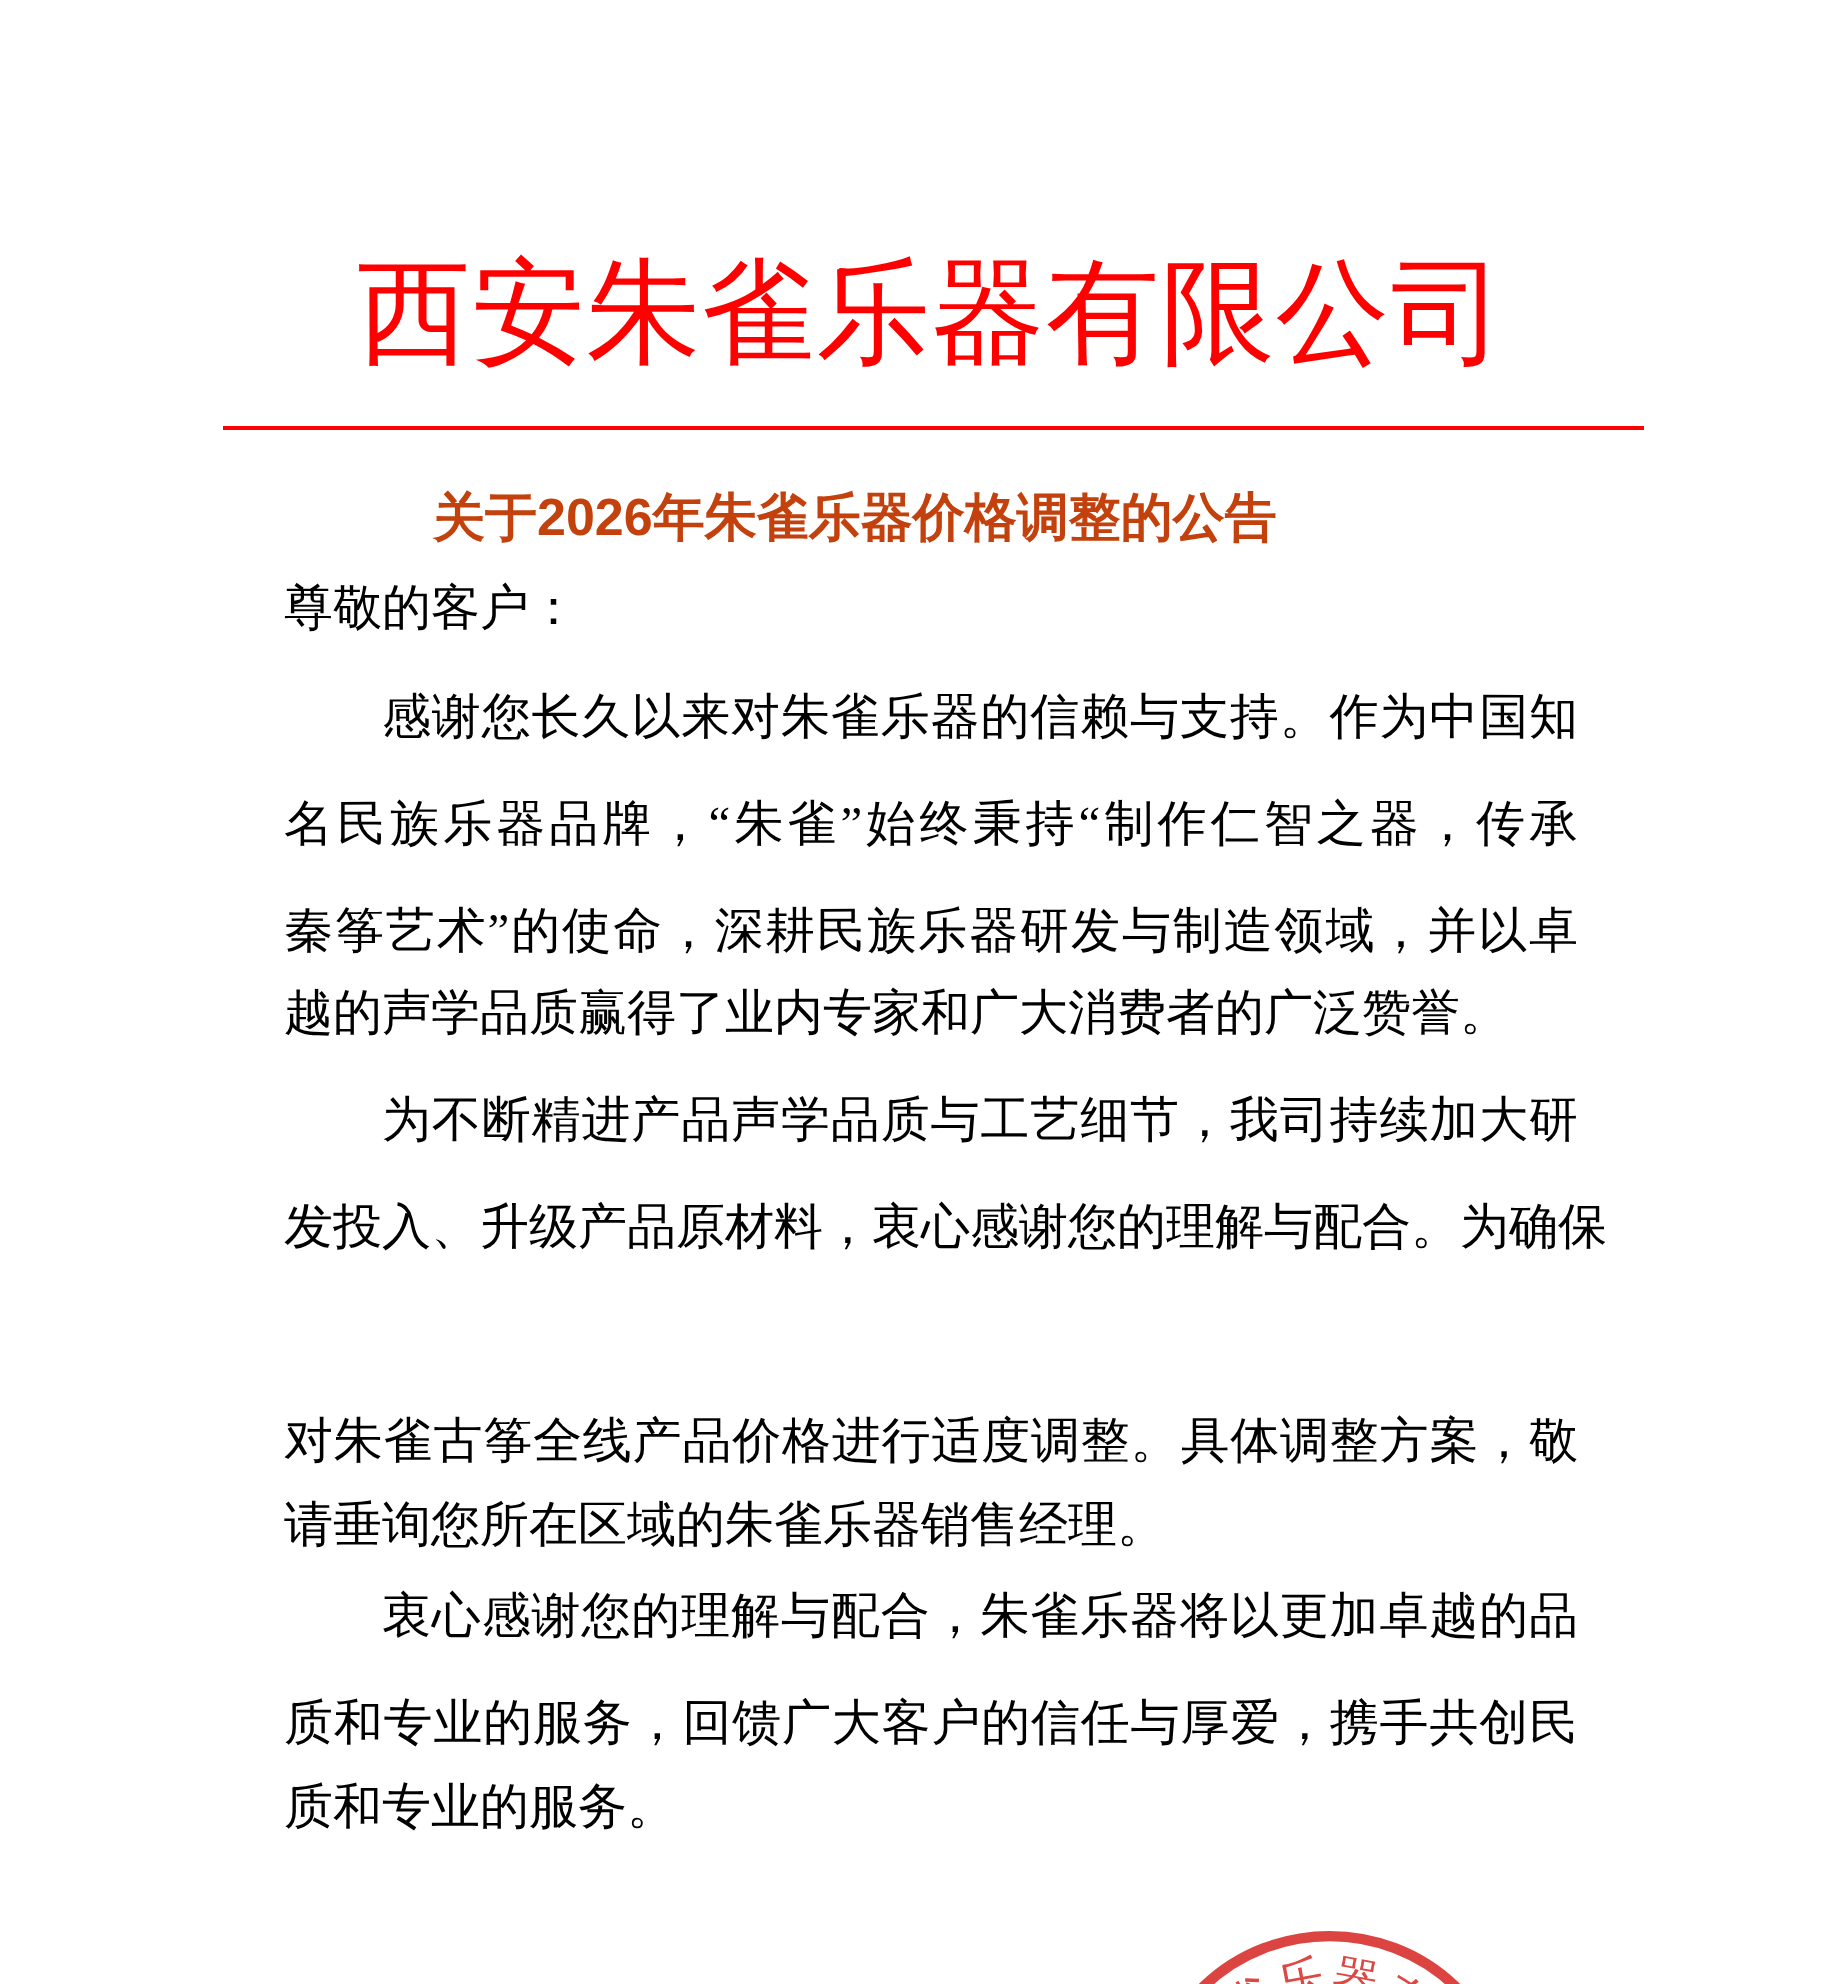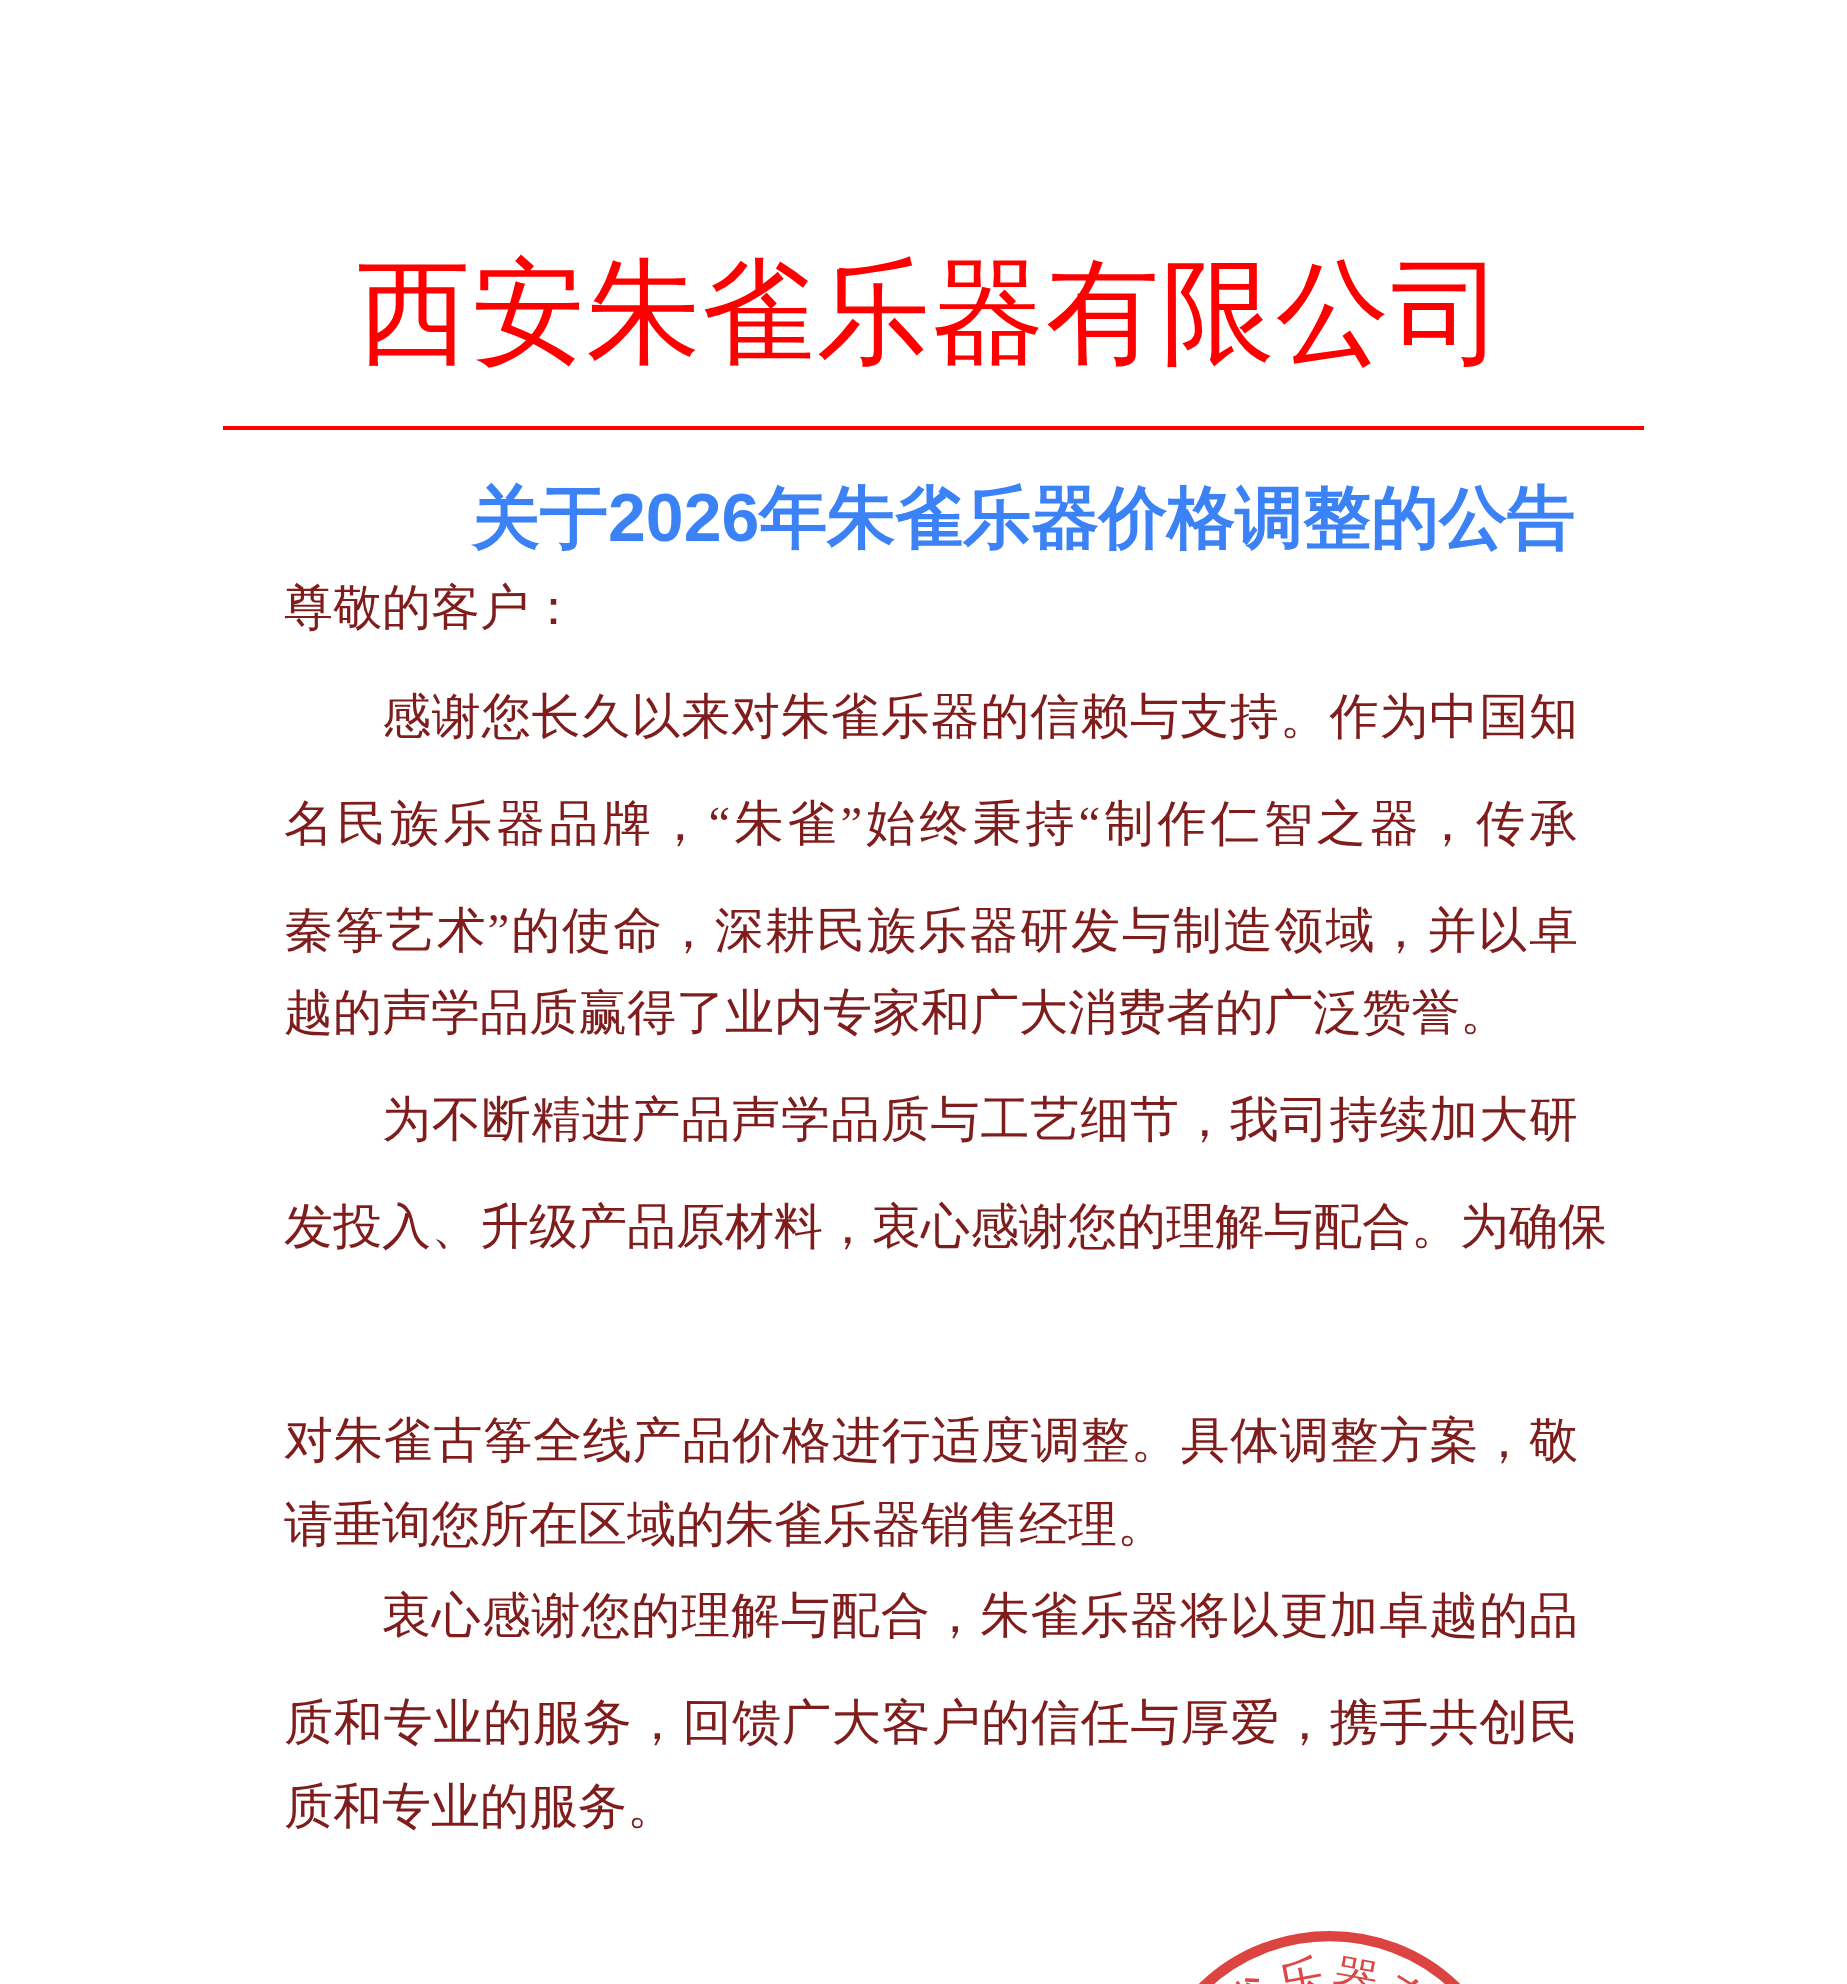--- a/index.html
+++ b/index.html
@@ -9,28 +9,28 @@
   .letterhead {
     position: absolute; left: 357px; top: 254px; width: 1151px; height: 119px;
     color: #ff0000; font-family: "Liberation Serif", "DejaVu Serif", serif;
     font-size: 115px; line-height: 119px; letter-spacing: 1.6px; white-space: nowrap;
     transform: scaleX(0.985); transform-origin: left top;
   }
   .red-rule {
     position: absolute; left: 223px; top: 426px; width: 1421px; height: 4.4px; background: #ff0000;
   }
   .doc-title {
-    position: absolute; left: 472px; top: 484px; width: 953px; height: 67px;
+    position: absolute; left: 433px; top: 484px; width: 953px; height: 67px;
     font-family: "Liberation Sans", "DejaVu Sans", sans-serif; font-weight: bold;
-    font-size: 68px; line-height: 67px; color: #3b82f6; white-space: nowrap;
+    font-size: 52px; line-height: 67px; color: #c2410c; white-space: nowrap;
   }
   .body-line {
     position: absolute; left: 284px; width: 1294px; height: 64px;
     font-family: "Liberation Serif", "DejaVu Serif", serif;
-    font-size: 49px; line-height: 64px; color: #7f1d1d; white-space: nowrap;
+    font-size: 49px; line-height: 64px; color: #000000; white-space: nowrap;
     text-align: justify; text-align-last: justify;
   }
   .body-line.indent { left: 382px; width: 1196px; }
   .body-line.short { text-align-last: left; }
 
   .seal {
     position: absolute; left: 1143px; top: 1929px; width: 373px; height: 357px;
   }
   .seal svg { width: 100%; height: 100%; display: block; }
 </style>

